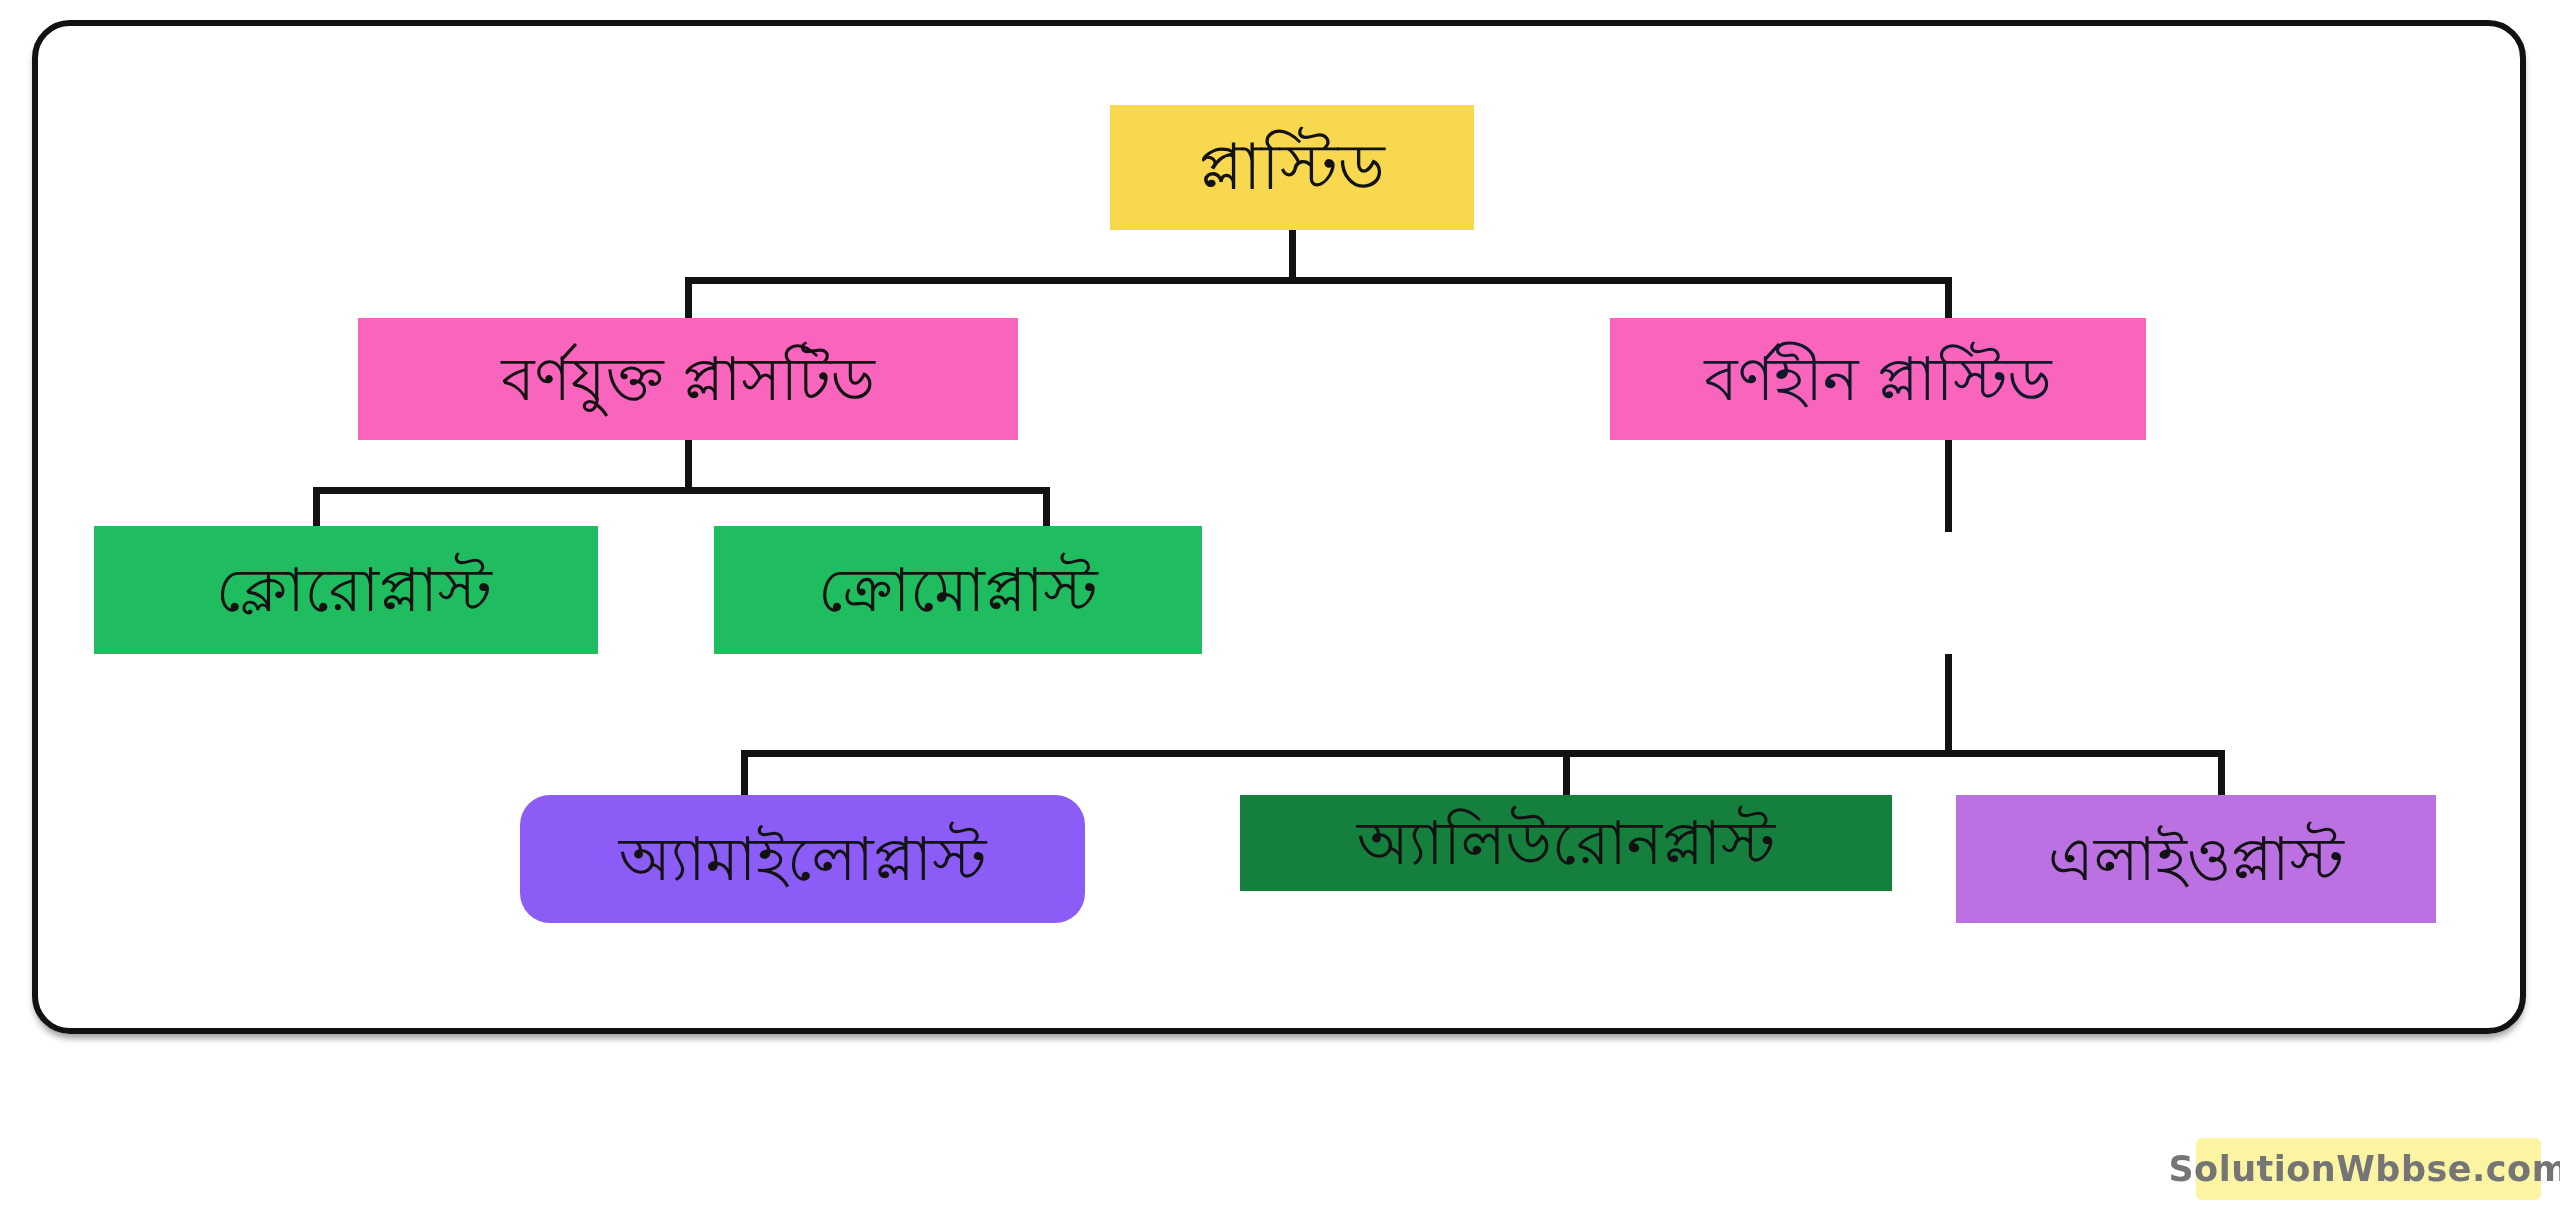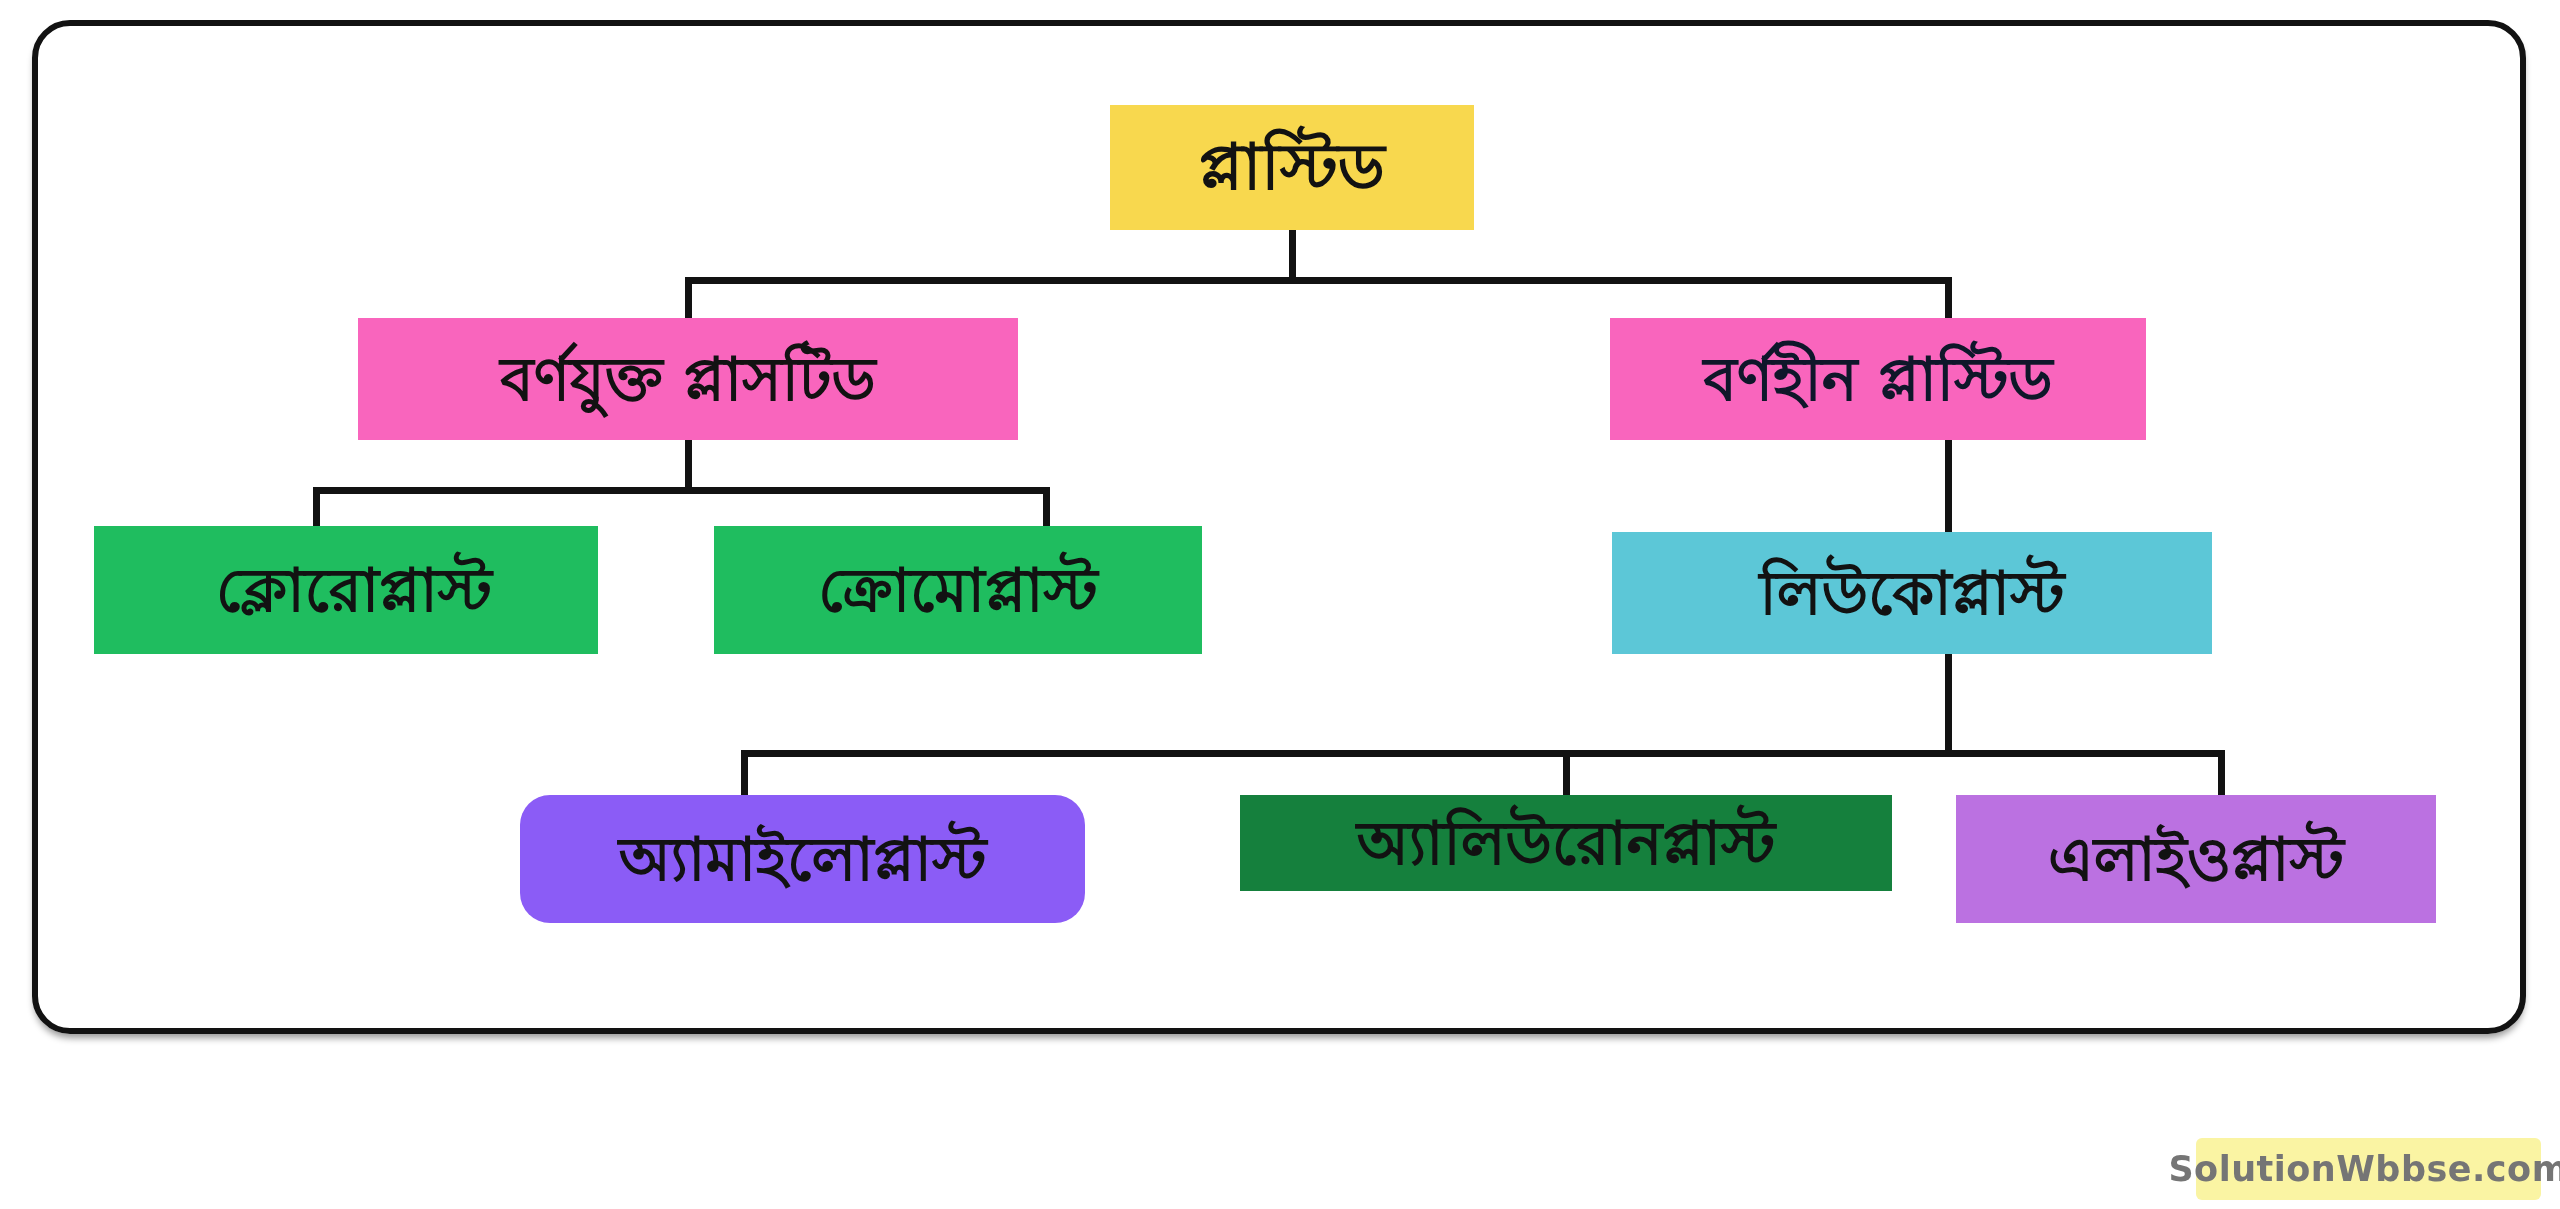--- a/index.html
+++ b/index.html
@@ -10,21 +10,21 @@
   .canvas{position:relative;width:2560px;height:1209px;background:#ffffff;}
   .frame{
     position:absolute;left:32px;top:20px;width:2494px;height:1014px;
     border:6px solid #121212;border-radius:38px;background:transparent;
     box-shadow:0 6px 7px -2px rgba(0,0,0,0.40);
     box-sizing:border-box;
   }
   .line{position:absolute;background:#121212;}
   .node{
     position:absolute;display:flex;align-items:center;justify-content:center;
-    font-weight:700;font-size:60px;line-height:1.1;color:#121212;
+    font-weight:400;font-size:60px;line-height:1.1;color:#121212;
     text-align:center;white-space:nowrap;
   }
   .watermark{
     position:absolute;left:2196px;top:1138px;width:345px;height:62px;
     border-radius:6px;display:flex;align-items:center;justify-content:center;
     font-weight:700;font-size:35px;letter-spacing:0.5px;
   }
 </style>
 </head>
 <body>
@@ -54,21 +54,20 @@
   <div class="node" style="left: 1110px; top: 105px; width: 364px; height: 125px; font-size: 64px; background-color: rgb(248, 216, 78); color: rgb(18, 18, 18);">প্লাস্টিড</div>
 
   <div class="node" style="left: 358px; top: 318px; width: 660px; height: 122px; background-color: rgb(249, 101, 189); color: rgb(18, 18, 18);">বর্ণযুক্ত প্লাসটিড</div>
 
   <div class="node" style="left: 1610px; top: 318px; width: 536px; height: 122px; background-color: rgb(249, 101, 189); color: #0f172a;">বর্ণহীন প্লাস্টিড</div>
 
   <div class="node" style="left: 94px; top: 526px; width: 488px; height: 128px; background-color: rgb(31, 189, 95); color: rgb(18, 18, 18); padding-left: 16px;">ক্লোরোপ্লাস্ট</div>
 
   <div class="node" style="left: 714px; top: 526px; width: 488px; height: 128px; background-color: rgb(31, 189, 95); color: rgb(18, 18, 18);">ক্রোমোপ্লাস্ট</div>
 
-  <div class="node" style="left: 1612px; top: 532px; width: 600px; height: 122px; background-color: rgb(92, 199, 215); color: rgb(18, 18, 18);">লিউকোপ্লাস্ট</div>
 
   <div class="node" style="left: 520px; top: 795px; width: 565px; height: 128px; background-color: #8b5cf6; color: rgb(18, 18, 18); border-radius: 30px;">অ্যামাইলোপ্লাস্ট</div>
 
   <div class="node" style="left: 1240px; top: 795px; width: 652px; height: 96px; background-color: #15803d; color: rgb(18, 18, 18);">অ্যালিউরোনপ্লাস্ট</div>
 
   <div class="node" style="left: 1956px; top: 795px; width: 480px; height: 128px; background-color: rgb(187, 113, 225); color: rgb(18, 18, 18);">এলাইওপ্লাস্ট</div>
 
   <div class="watermark" style="background-color: rgb(250, 244, 163); color: rgb(117, 117, 117);">SolutionWbbse.com</div>
 
 </div>

